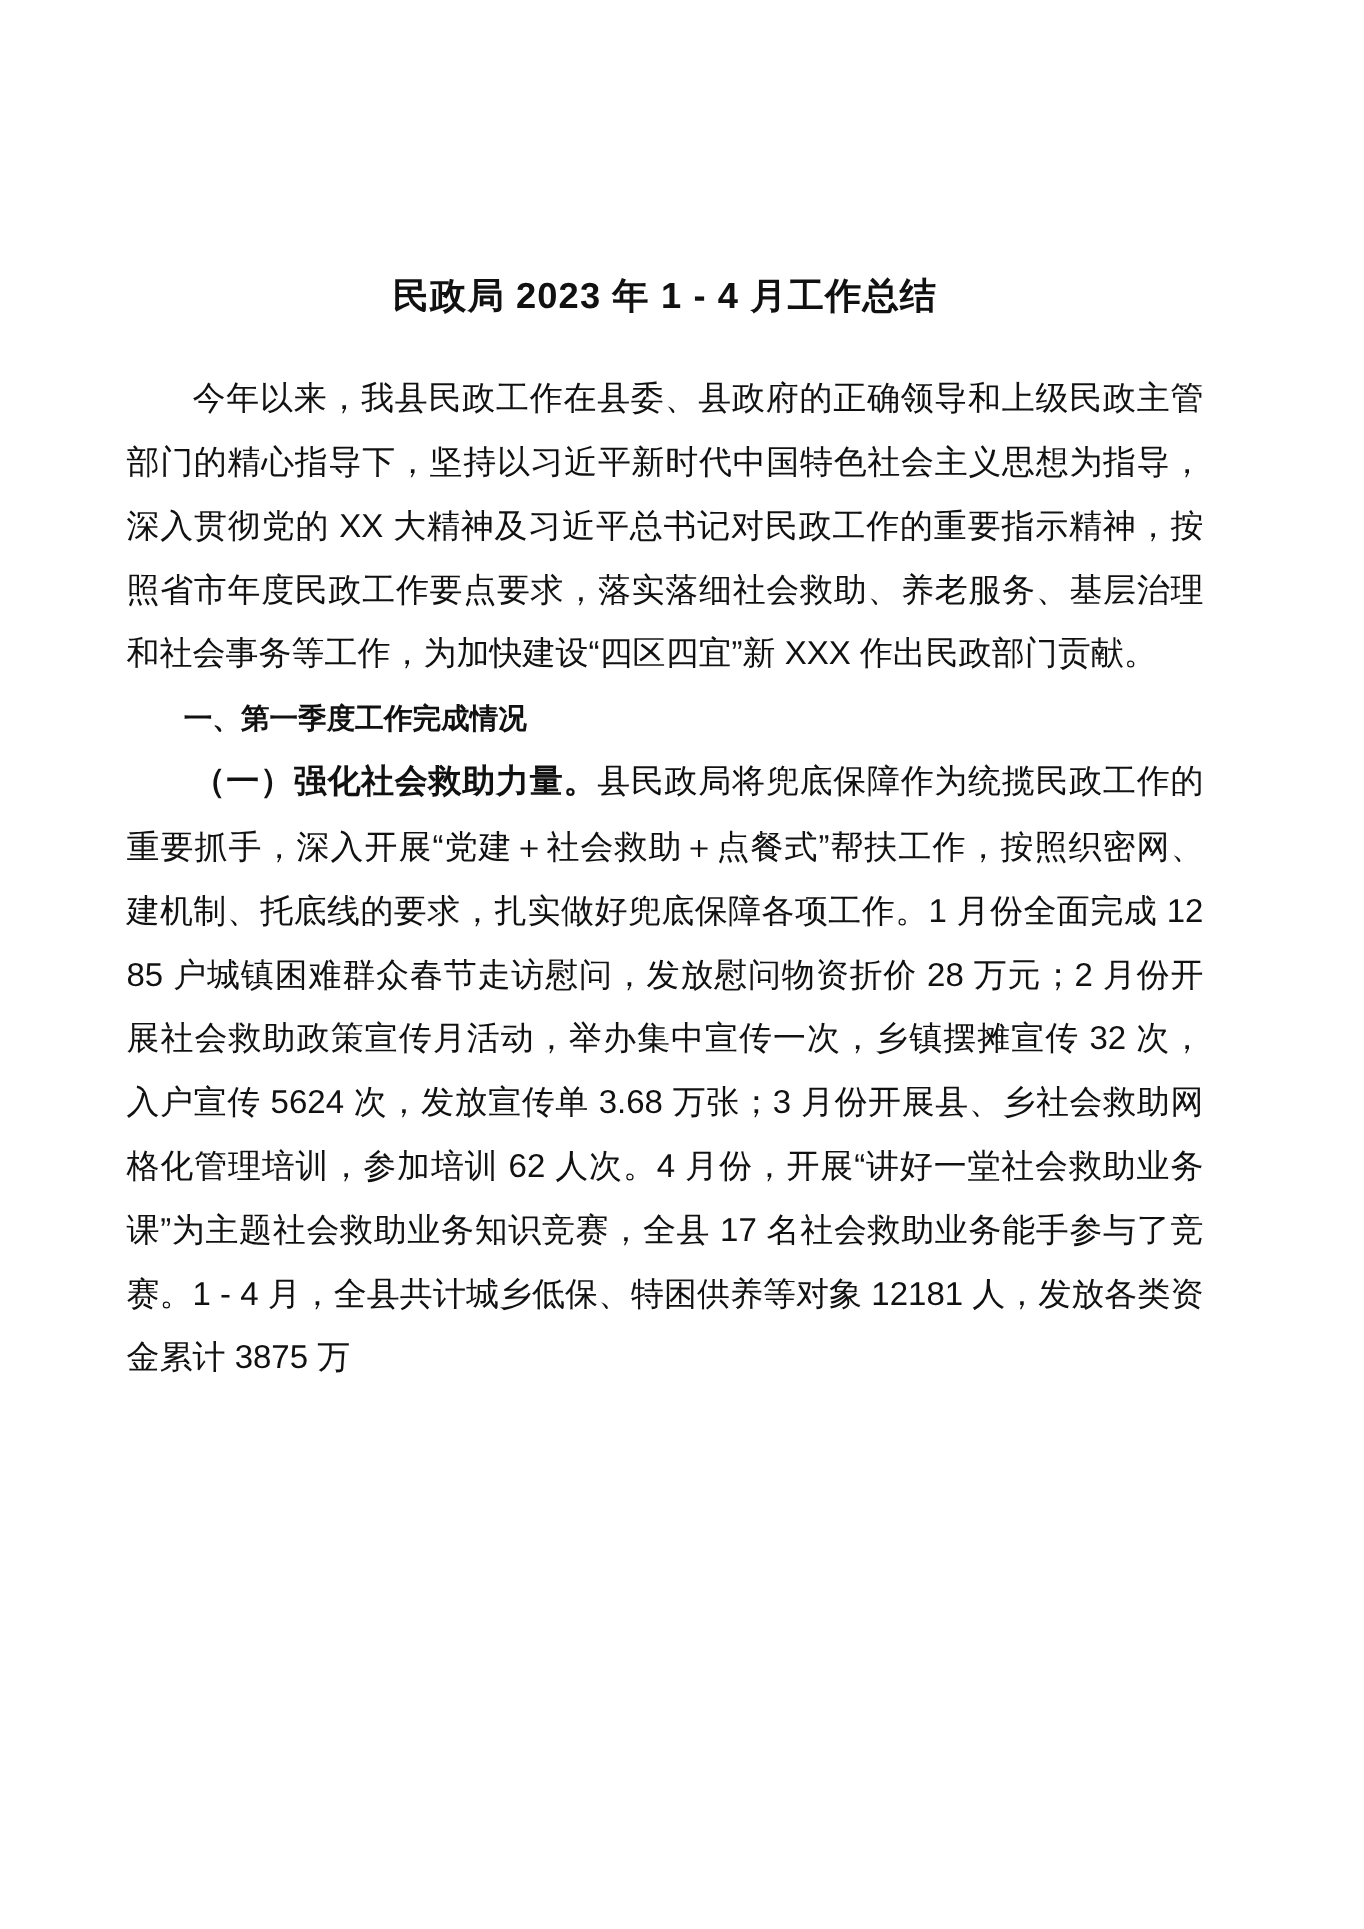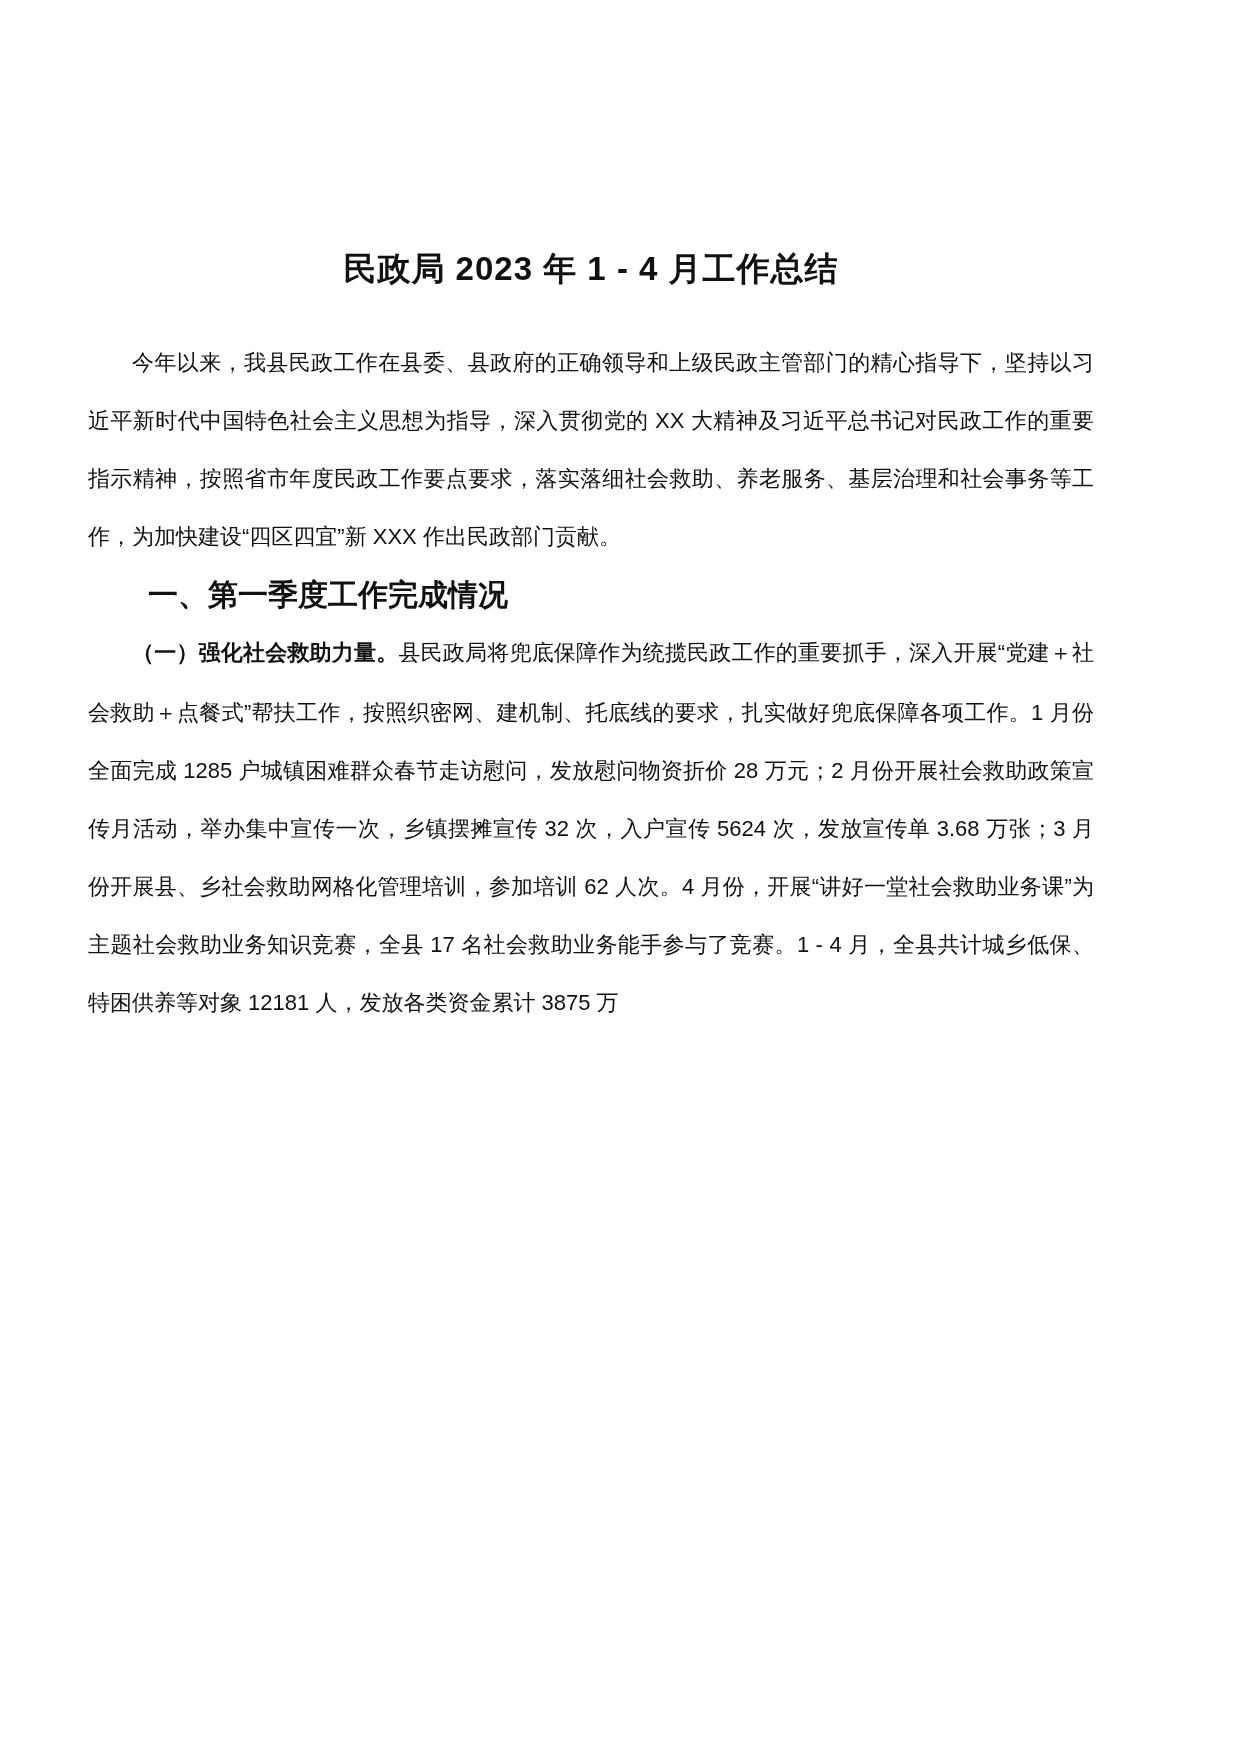--- a/index.html
+++ b/index.html
@@ -11,41 +11,41 @@
     height: 1754px;
     background: #ffffff;
     color: #111111;
     font-family: "Liberation Sans", sans-serif;
     overflow: hidden;
   }
   .page {
     box-sizing: border-box;
     width: 1240px;
     height: 1754px;
-    padding: 240px 146px 0 88px;
+    padding: 240px 146px 0 115px;
     background: #ffffff;
   }
   .doc-title {
     font-size: 33px;
     font-weight: bold;
     text-align: center;
     margin: 0 0 36px 0;
     line-height: 58px;
     letter-spacing: 1px;
   }
   .para {
-    font-size: 22px;
+    font-size: 30px;
     line-height: 58px;
     text-align: justify;
     text-indent: 2em;
     margin: 0;
     word-break: break-all;
   }
   .section-heading {
-    font-size: 30px;
+    font-size: 26px;
     font-weight: bold;
     line-height: 58px;
     text-indent: 2em;
     margin: 0;
   }
   .lead-bold {
     font-weight: bold;
     font-family: Liberation Mono, monospace;
   }
 </style>

